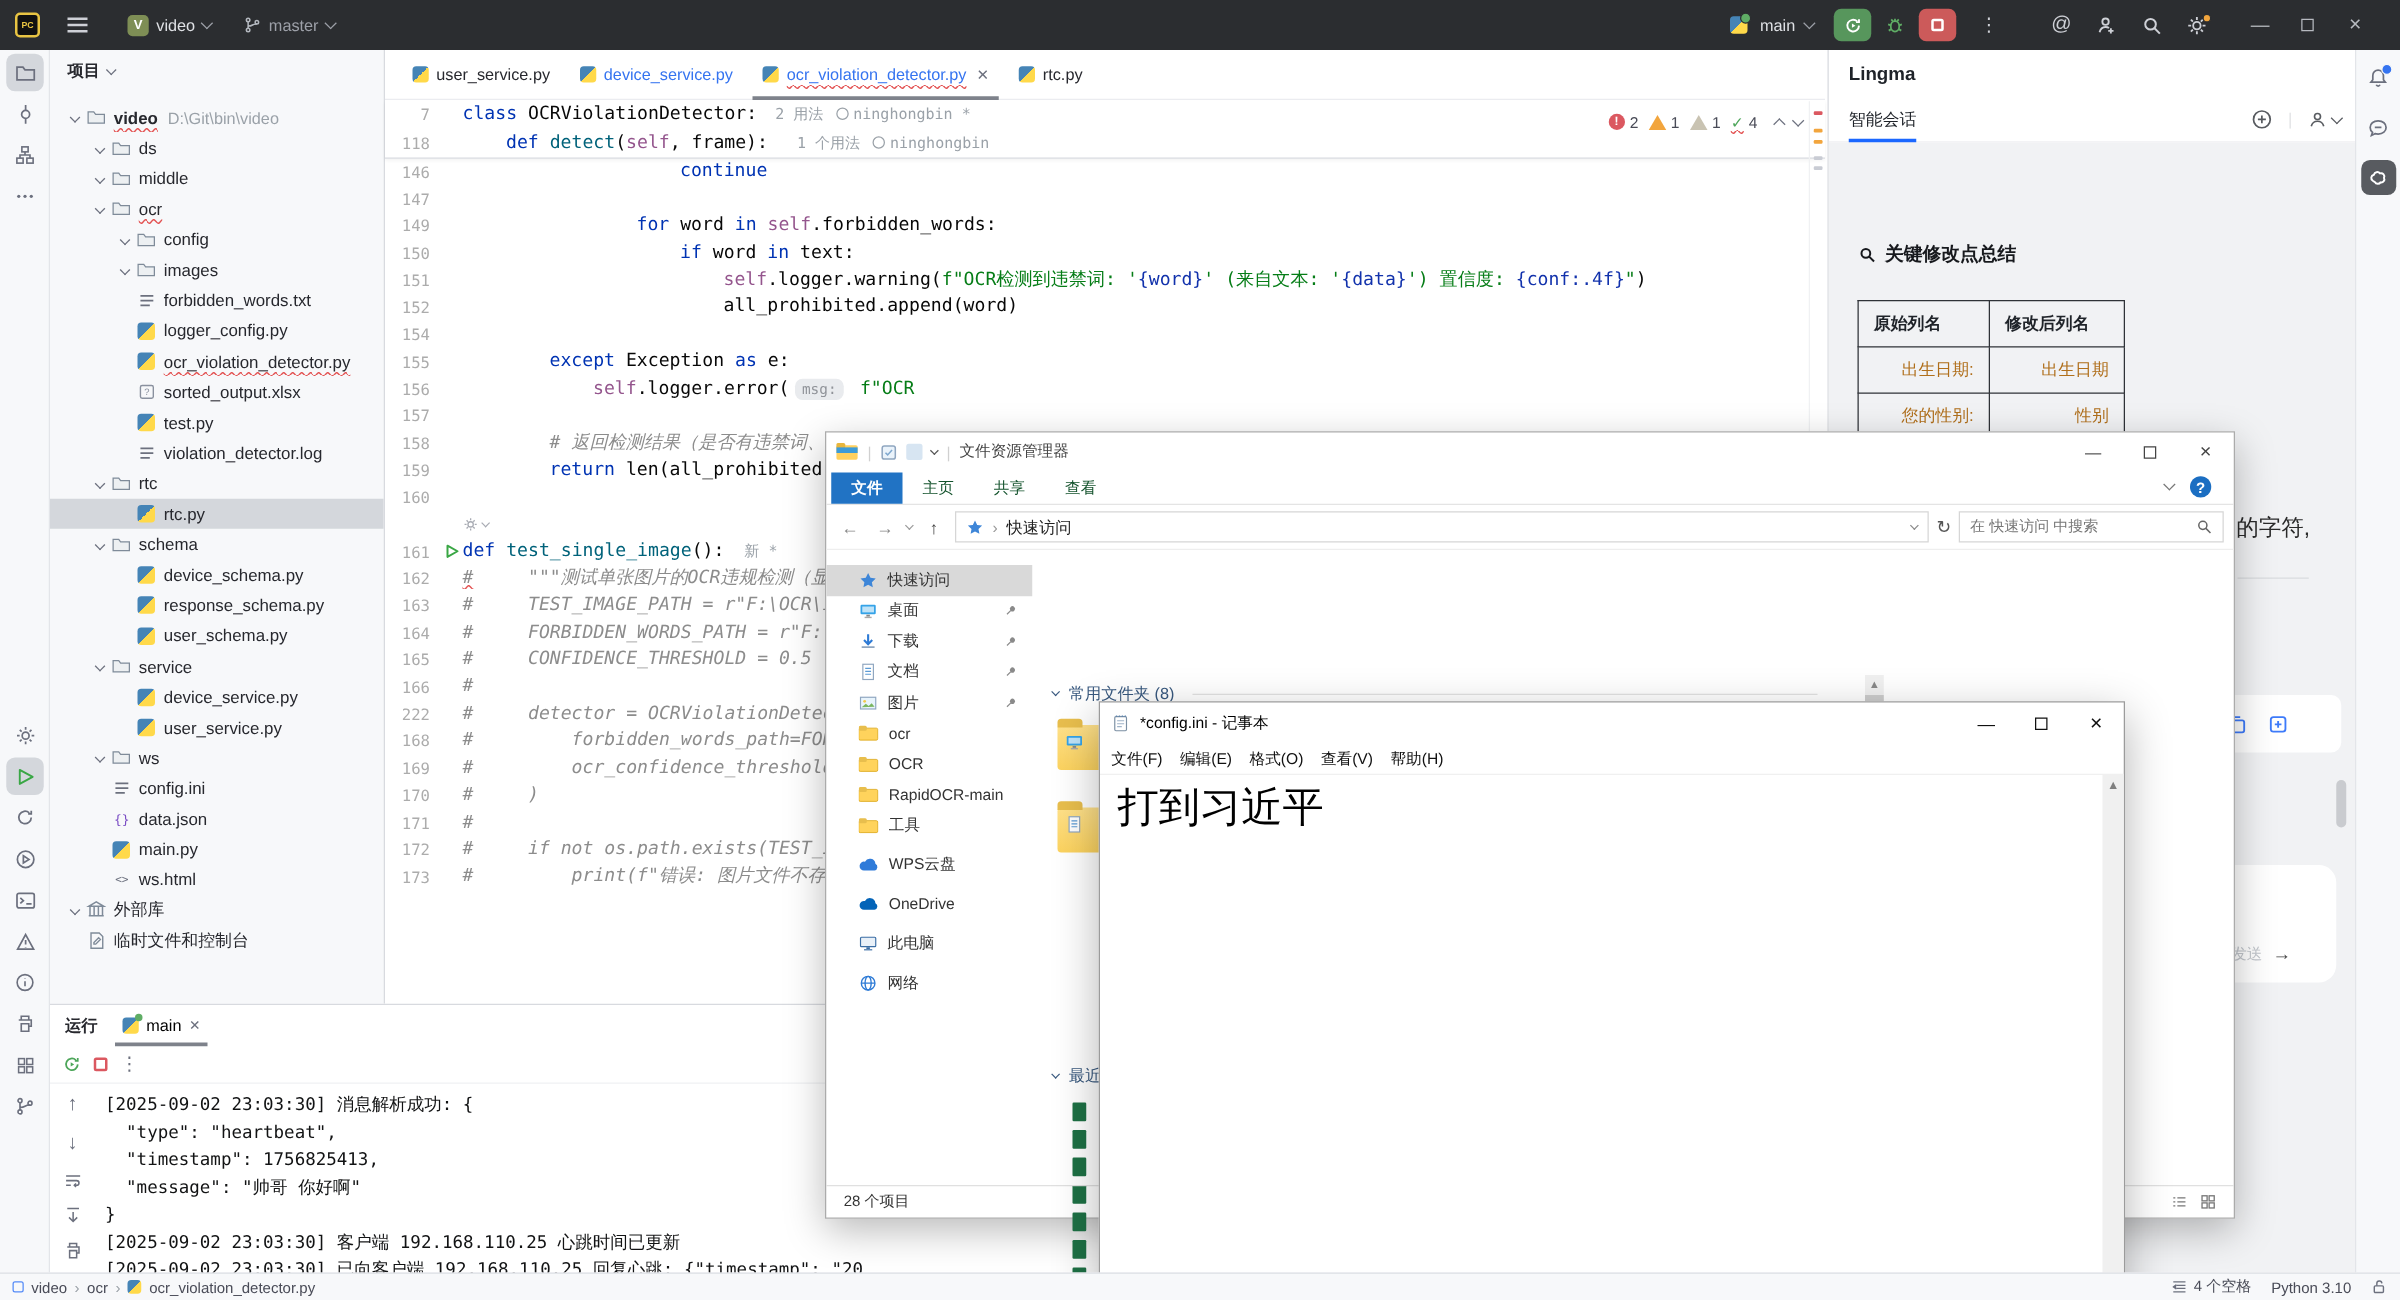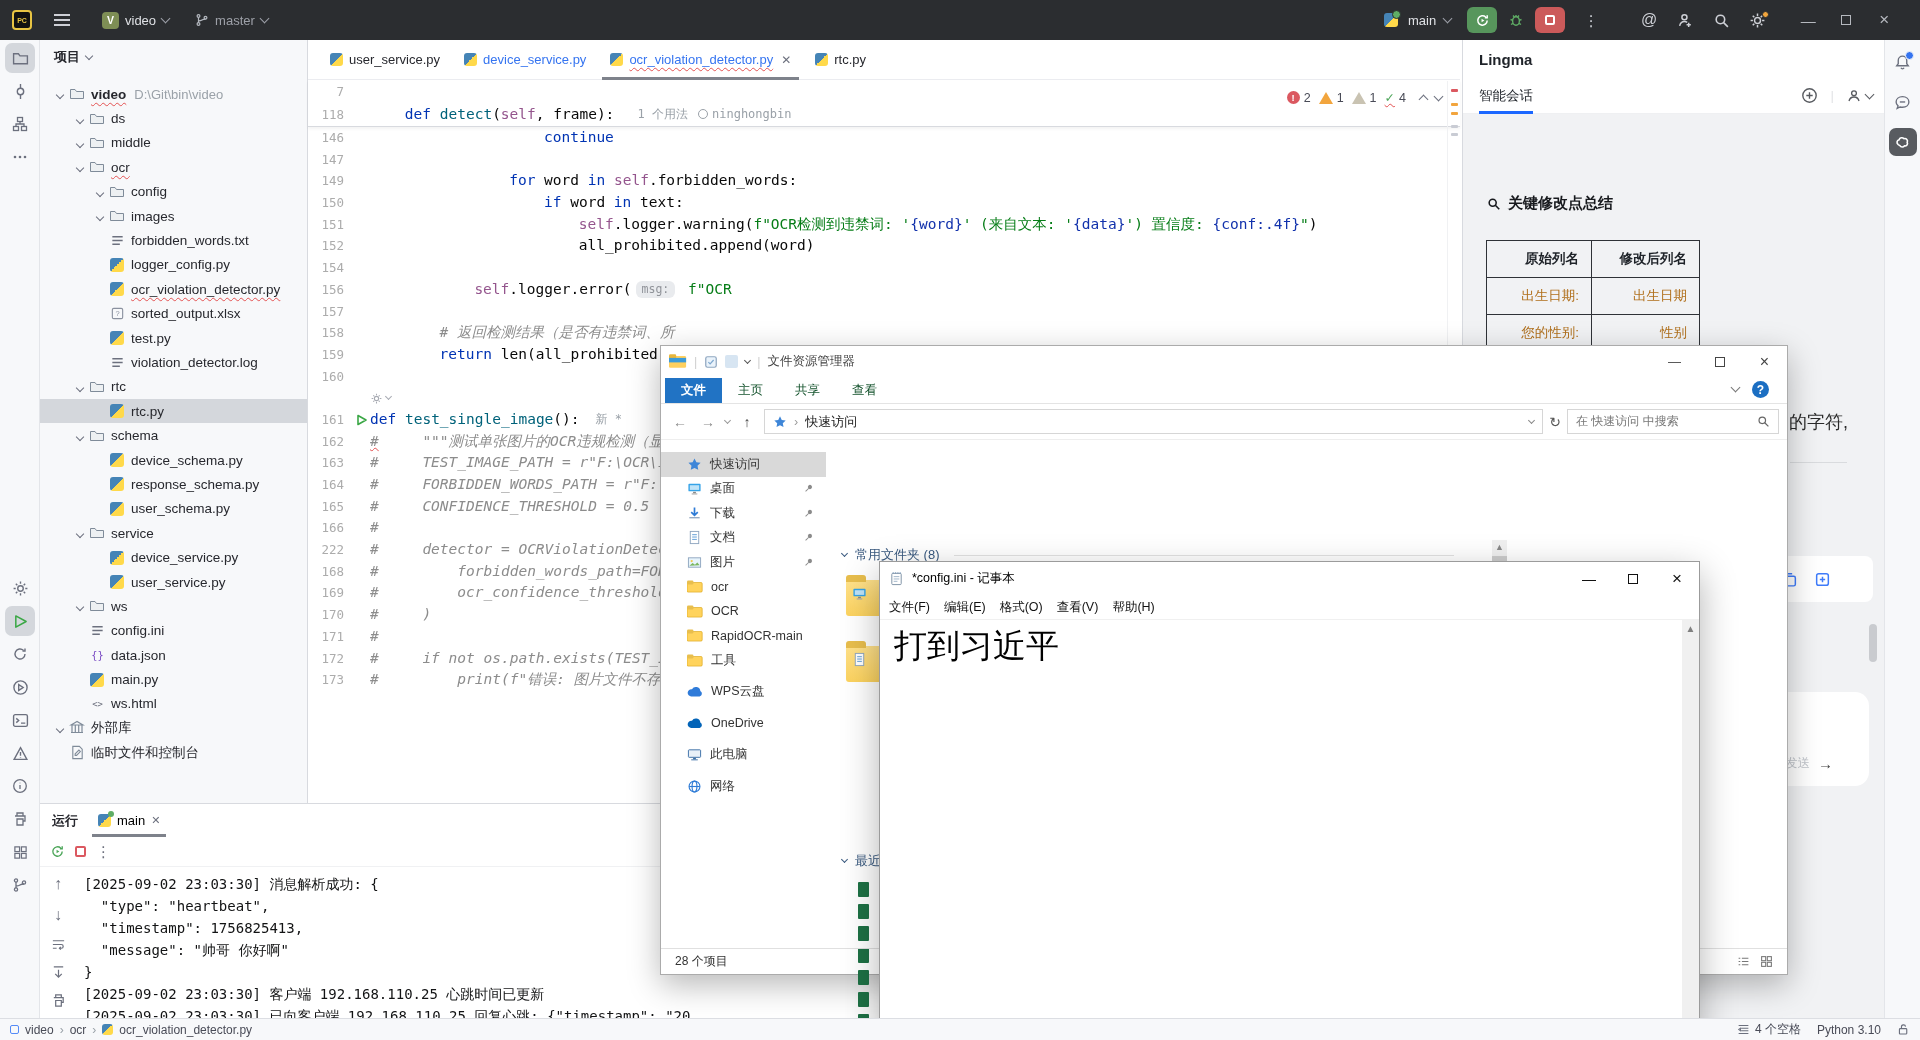--- a/index.html
+++ b/index.html
@@ -93,21 +93,21 @@
   .bdot::after{content:"";position:absolute;right:3px;top:3px;width:7px;height:7px;border-radius:50%;background:#3574F0;border:1.5px solid #F7F8FA}
   .rp-head{position:absolute;left:0;top:0;width:422px;height:38px;display:flex;align-items:center;padding-left:16px;font-size:15px;font-weight:bold;color:#1F2329}
   .rp-tabs{position:absolute;left:0;top:38px;width:422px;height:36px;display:flex;align-items:center;padding:0 12px 0 16px;font-size:13.5px;color:#1F2329;border-bottom:1px solid #EFF0F2}
   .rp-tab{position:relative;height:36px;display:flex;align-items:center}
   .rp-tab::after{content:"";position:absolute;left:0;right:0;bottom:0;height:2.5px;background:#1B67FF}
   .rp-actions{margin-left:auto;display:flex;align-items:center;gap:12px;color:#585B60}
   .rp-content{position:absolute;left:0;top:74px;width:422px;height:904px;background:#F1F2F4}
   .lm-h{position:absolute;left:24px;top:80px;display:flex;align-items:center;gap:7px;font-size:15px;font-weight:bold;color:#17191D}
   .lm-table{position:absolute;left:23px;top:126px;border-collapse:collapse;font-size:13.5px}
   .lm-table th,.lm-table td{border:1px solid #2F3237;padding:9px 12px;text-align:right}
-  .lm-table th{color:#1F2329;font-weight:bold;text-align:right}
+  .lm-table th{color:#1F2329;font-weight:bold;text-align:left}
   .lm-table td{color:#B06F1B}
   .frag{position:absolute;font-size:18px;color:#2A2A2A}
   .pill{position:absolute;background:#fff;border-radius:8px}
   .lm-input{position:absolute;left:228px;top:578px;width:178px;height:94px;background:#fff;border-radius:14px}
   .lm-hint{position:absolute;right:36px;bottom:14px;color:#C2C6CC;font-size:12.5px;display:flex;gap:8px;align-items:center}
   .lm-hint .arrow{color:#3F3F3F;font-weight:bold;font-size:15px}
   .rp-scroll{position:absolute;left:406px;top:510px;width:8px;height:38px;border-radius:4px;background:#C9CBCF}
   
   .explorer{position:absolute;left:660px;top:345px;width:1128px;height:630px;background:#fff;border:1px solid #ABABAB;box-shadow:0 10px 30px rgba(0,0,0,.28);z-index:50;font-size:12.5px;color:#333}
   .ex-title{height:31px;display:flex;align-items:center;padding-left:8px;gap:7px}
@@ -642,20 +642,23 @@
         </div>
       </div>
   </div>
 
   <div class="sticky">
     <div>
 
     <div class="cl">
           <span class="ln">7</span>
           <span class="gico"></span>
+          <span style="display: flex; padding-left: 0px;">
+            
+          <span class="k">class</span><span class="t"> OCRViolationDetector:</span><span class="hint">  2 用法</span><span class="author">ninghongbin *</span></span>
         </div>
         <div class="cl">
           <span class="ln">118</span>
           <span class="gico"></span>
           <span style="display: flex; padding-left: 34.8px;">
             
           <span class="k">def</span><span class="t"> </span><span class="fn">detect</span><span class="t">(</span><span class="sf">self</span><span class="t">, frame): </span><span class="hint">  1 个用法</span><span class="author">ninghongbin</span></span>
         </div>
       </div>
   </div>
@@ -738,20 +741,30 @@
           </span>
         </div>
         <div class="cl">
           <span class="ln">154</span>
           <span class="gico"></span>
           <span style="display: flex; padding-left: 0px;">
             
             <span style="display:flex">
               
             </span>
+          </span>
+        </div>
+        <div class="cl">
+          <span class="ln">155</span>
+          <span class="gico"></span>
+          <span style="display: flex; padding-left: 69.6px;">
+            
+            <span style="display:flex">
+              
+            <span class="k">except</span><span class="t"> Exception </span><span class="k">as</span><span class="t"> e:</span></span>
           </span>
         </div>
         <div class="cl">
           <span class="ln">156</span>
           <span class="gico"></span>
           <span style="display: flex; padding-left: 104.4px;">
             
             <span style="display:flex">
               
             <span class="sf">self</span><span class="t">.logger.error(</span><span class="chip">msg:</span><span class="s"> f"OCR</span></span>

